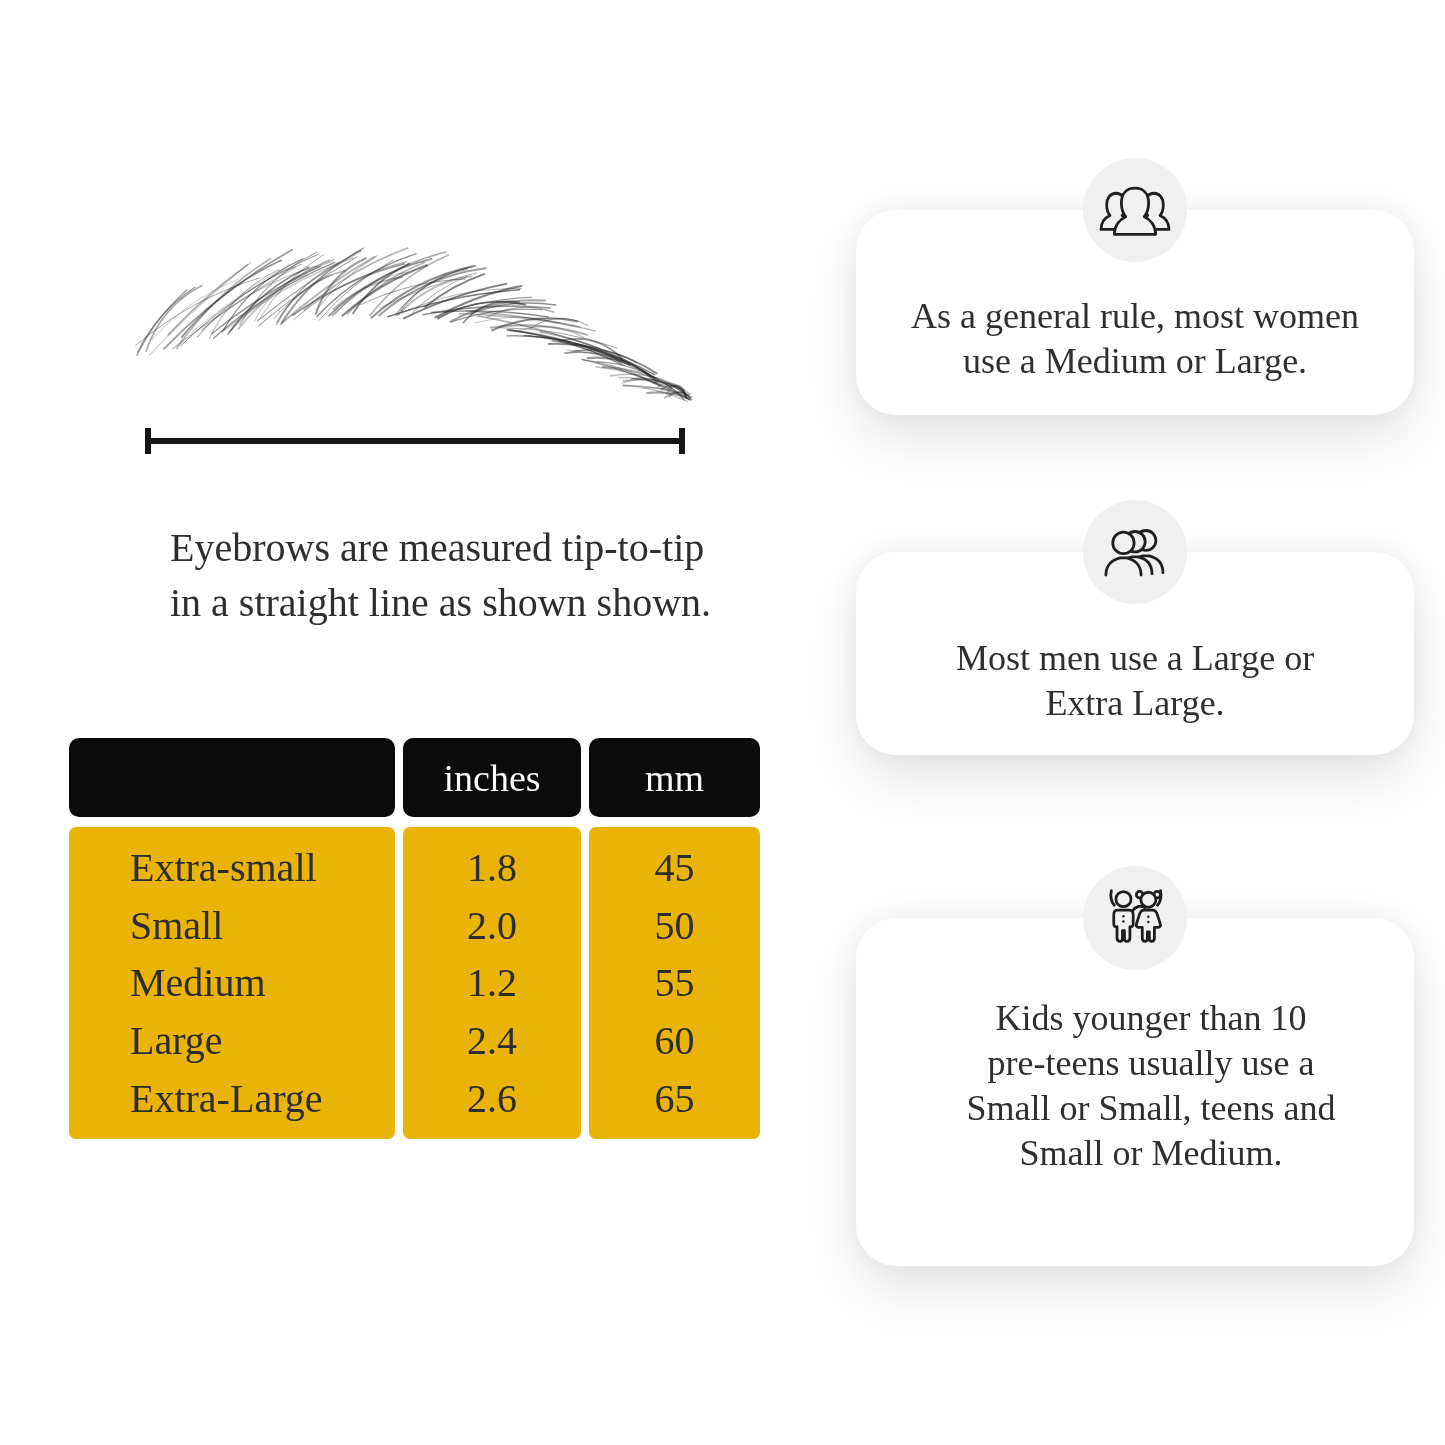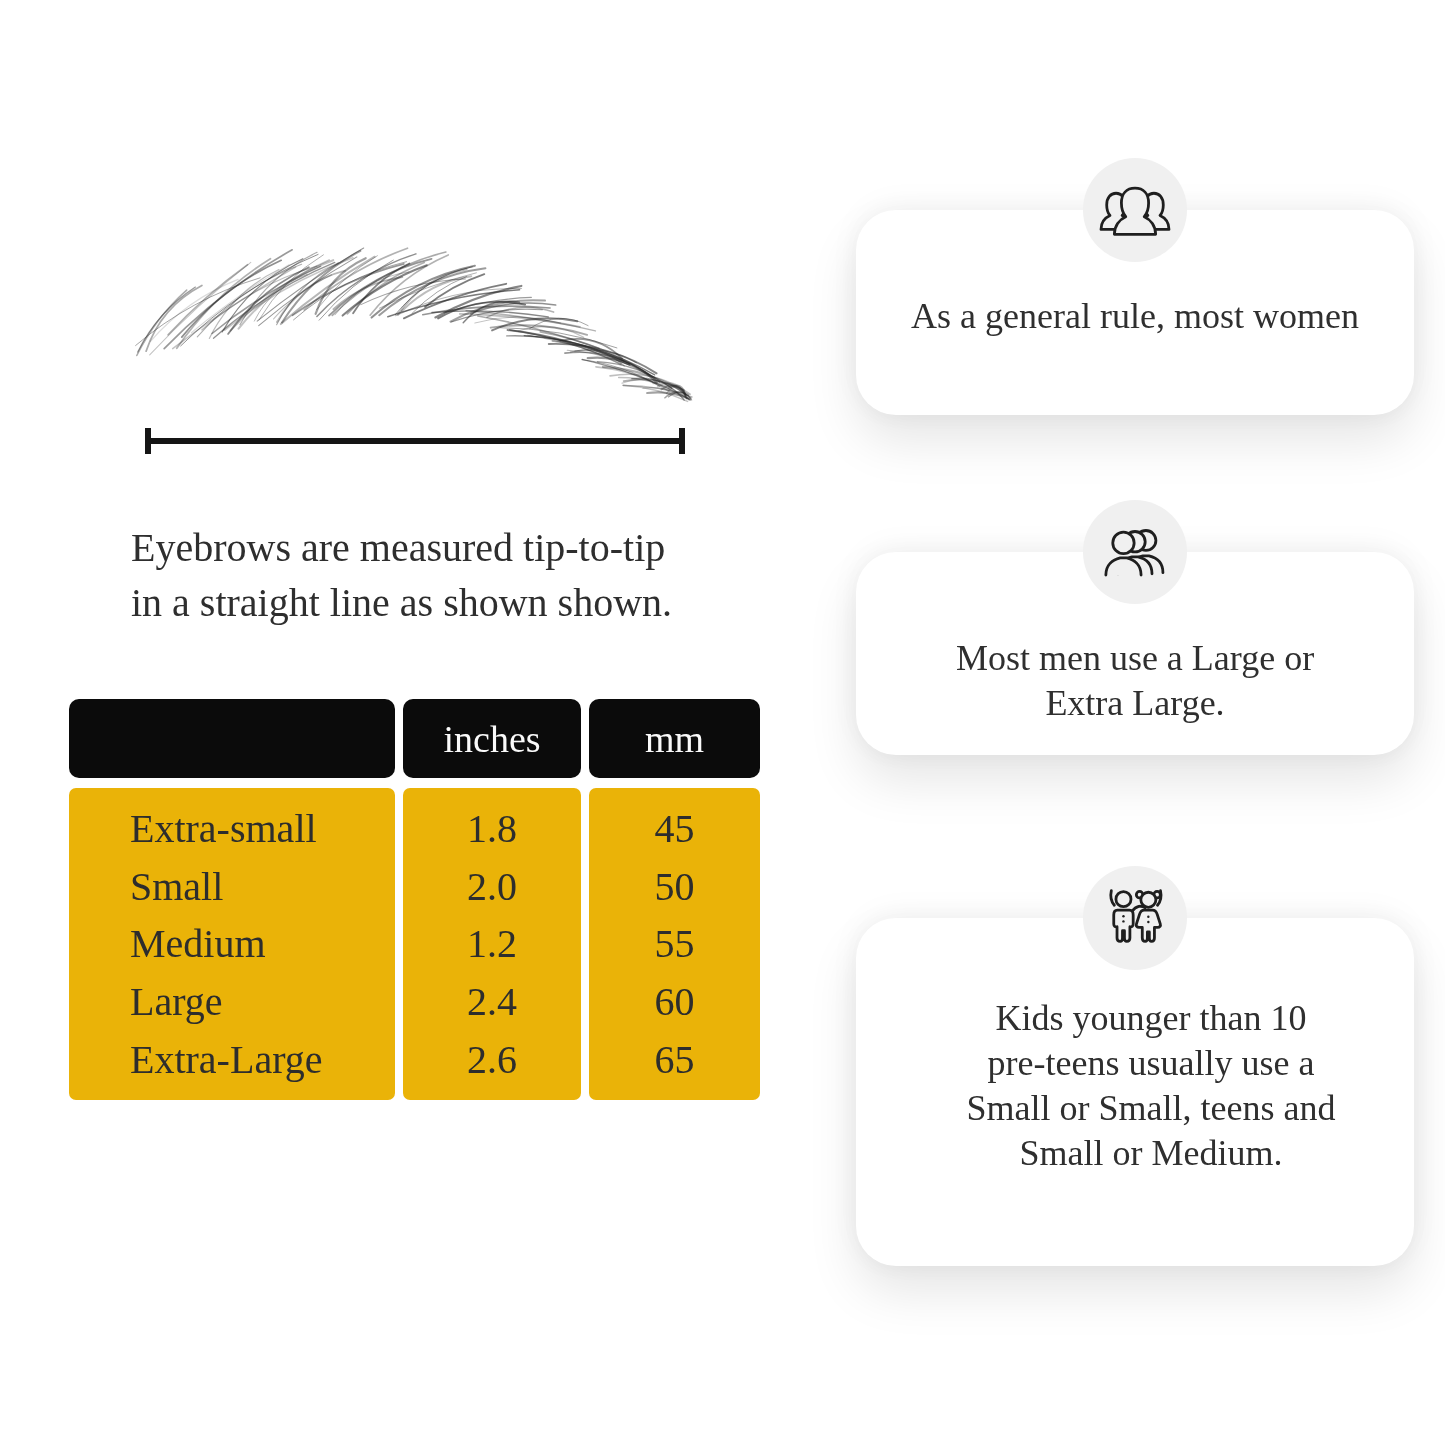--- a/index.html
+++ b/index.html
@@ -7,24 +7,24 @@
     position:relative;width:1445px;height:1445px;background:#ffffff;
     font-family:"Liberation Serif", serif;color:#2d2d2d;overflow:hidden;
   }
   
   .brow-svg{position:absolute;left:0;top:0;pointer-events:none;}
   .ruler{position:absolute;left:145px;top:438px;width:540px;height:6px;background:#151515;}
   .ruler::before,.ruler::after{content:"";position:absolute;top:-10px;width:6px;height:26px;background:#151515;}
   .ruler::before{left:0;}
   .ruler::after{right:0;}
   .caption{position:absolute;left:131px;top:520px;font-size:40px;line-height:55px;color:#2e2e2e;}
-  .caption span{display:block;}
+  .caption span{display:block;margin-left:39px;}
 
   
-  .size-table{position:absolute;left:69px;top:699px;border-radius:12px;}
+  .size-table{position:absolute;left:69px;top:738px;border-radius:12px;}
   .t-head,.t-body{display:grid;grid-template-columns:326px 178px 171px;column-gap:8px;}
   .t-body{margin-top:10px;}
   .th{height:79px;background:#0b0b0b;border-radius:10px;color:#fafafa;font-size:38px;
       display:flex;align-items:center;justify-content:center;}
   .tcol{background:#eab308;border-radius:7px;height:312px;padding:12px 0;box-sizing:border-box;
         display:flex;flex-direction:column;}
   .tcell{flex:1;display:flex;align-items:center;font-size:40px;color:#2d2d2d;}
   .tcol-labels .tcell{padding-left:61px;}
   .tcol-nums .tcell{justify-content:center;}
 
@@ -208,20 +208,21 @@
   <div class="card card-1">
     <div class="icon-circle">
       <svg class="ico" width="78" height="68" viewBox="0 0 64 56">
         <path class="fillbg" d="M4 44 C4 38.6 7.2 34.4 11.4 32.5 C9.6 30.4 8.7 27.5 8.7 23.8 C8.7 17.8 11.9 14.2 16.4 14.2 C20.9 14.2 24.1 17.8 24.1 23.8 C24.1 27.5 23.2 30.4 21.4 32.5 C25.6 34.4 28.8 38.6 28.8 44 Z"></path>
         <path class="fillbg" d="M35.2 44 C35.2 38.6 38.4 34.4 42.6 32.5 C40.8 30.4 39.9 27.5 39.9 23.8 C39.9 17.8 43.1 14.2 47.6 14.2 C52.1 14.2 55.3 17.8 55.3 23.8 C55.3 27.5 54.4 30.4 52.6 32.5 C56.8 34.4 60 38.6 60 44 Z"></path>
         <path class="fillbg" d="M15 48 C15 41.2 19 35.8 24.4 33.5 C22 30.8 20.8 27.1 20.8 22.3 C20.8 14.6 25 10 32 10 C39 10 43.2 14.6 43.2 22.3 C43.2 27.1 42 30.8 39.6 33.5 C45 35.8 49 41.2 49 48 Z"></path>
       </svg>
     </div>
     <div class="card-text">
       <span>As a general rule, most women</span>
+      <span>use a Medium or Large.</span>
     </div>
   </div>
 
   <div class="card card-2">
     <div class="icon-circle">
       <svg class="ico" width="78" height="68" viewBox="0 0 64 56">
         <g>
           <circle class="fillbg" cx="41" cy="18.5" r="8.2"></circle>
           <path class="fillbg" d="M27 45 C27 36.5 32.5 32.6 38.5 31.2 L43.5 31.2 C49.5 32.6 55 36.5 55 45"></path>
           <circle class="fillbg" cx="32" cy="19.5" r="8.4"></circle>

